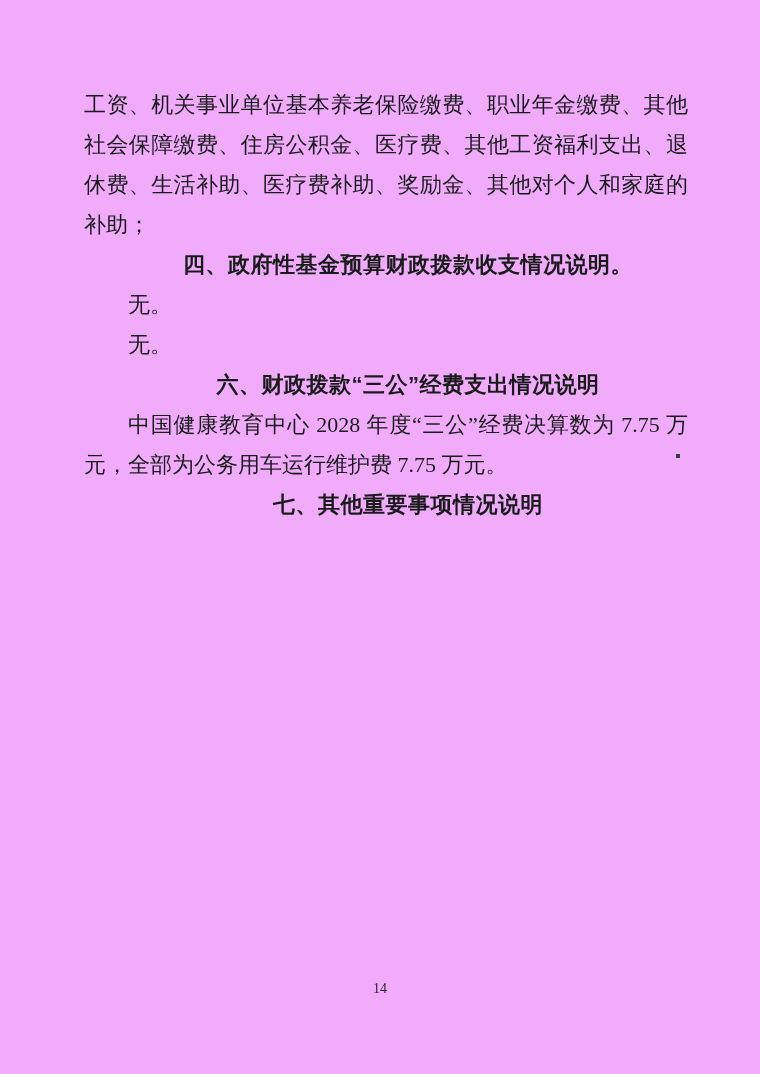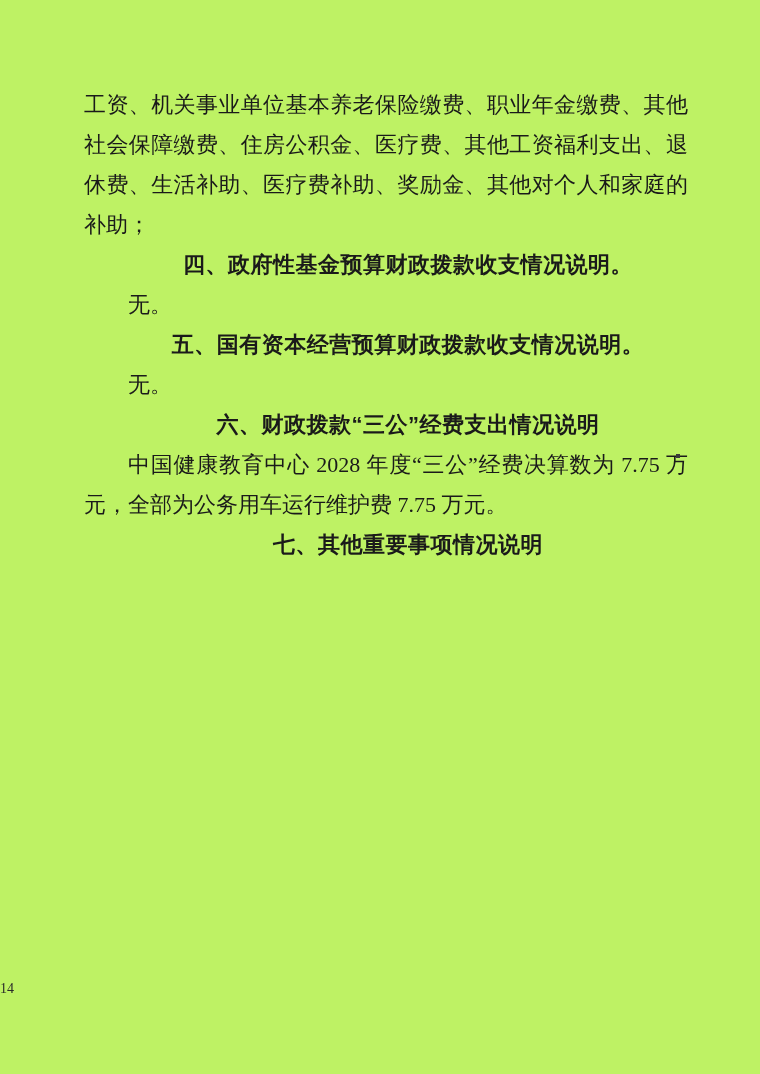--- a/index.html
+++ b/index.html
@@ -9,21 +9,21 @@
   }
   body {
     width: 760px;
     height: 1074px;
     position: relative;
     overflow: hidden;
   }
   .page {
     position: absolute;
     inset: 0;
-    background: #bef264;
+    background: #f0abfc;
     color: #1a1a1a;
   }
   .content {
     position: absolute;
     top: 85px;
     left: 84px;
     width: 604px;
     font-family: "Liberation Serif", "DejaVu Serif", serif;
     font-size: 22px;
     line-height: 40px;
@@ -53,34 +53,34 @@
     top: 454px;
     width: 4px;
     height: 4px;
     background: #3a3a3a;
   }
   .footer {
     position: absolute;
     left: 0;
     right: 0;
     top: 981px;
+    text-align: center;
     font-family: "Liberation Serif", "DejaVu Serif", serif;
     font-size: 14px;
     color: #2a2a2a;
   }
 </style>
 </head>
 <body>
 
 <div class="page">
   <div class="content" id="doc-body">
       <p class="para no-indent">工资、机关事业单位基本养老保险缴费、职业年金缴费、其他社会保障缴费、住房公积金、医疗费、其他工资福利支出、退休费、生活补助、医疗费补助、奖励金、其他对个人和家庭的补助；</p>
       <p class="heading">四、政府性基金预算财政拨款收支情况说明。</p>
       <p class="para">无。</p>
-      <p class="heading">五、国有资本经营预算财政拨款收支情况说明。</p>
       <p class="para">无。</p>
       <p class="heading">六、财政拨款“三公”经费支出情况说明</p>
       <p class="para">中国健康教育中心 2028 年度“三公”经费决算数为 7.75 万元，全部为公务用车运行维护费 7.75 万元。</p>
       <p class="heading">七、其他重要事项情况说明</p>
     </div>
   <div class="speck"></div>
   <div class="footer">14</div>
 </div>
 
 </body></html>

